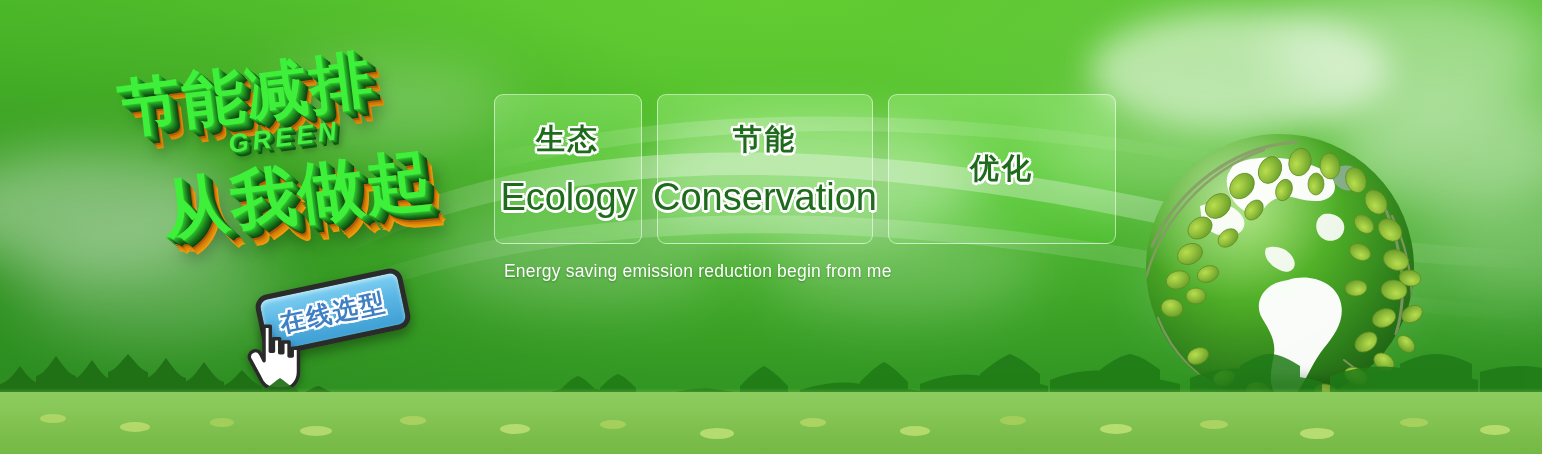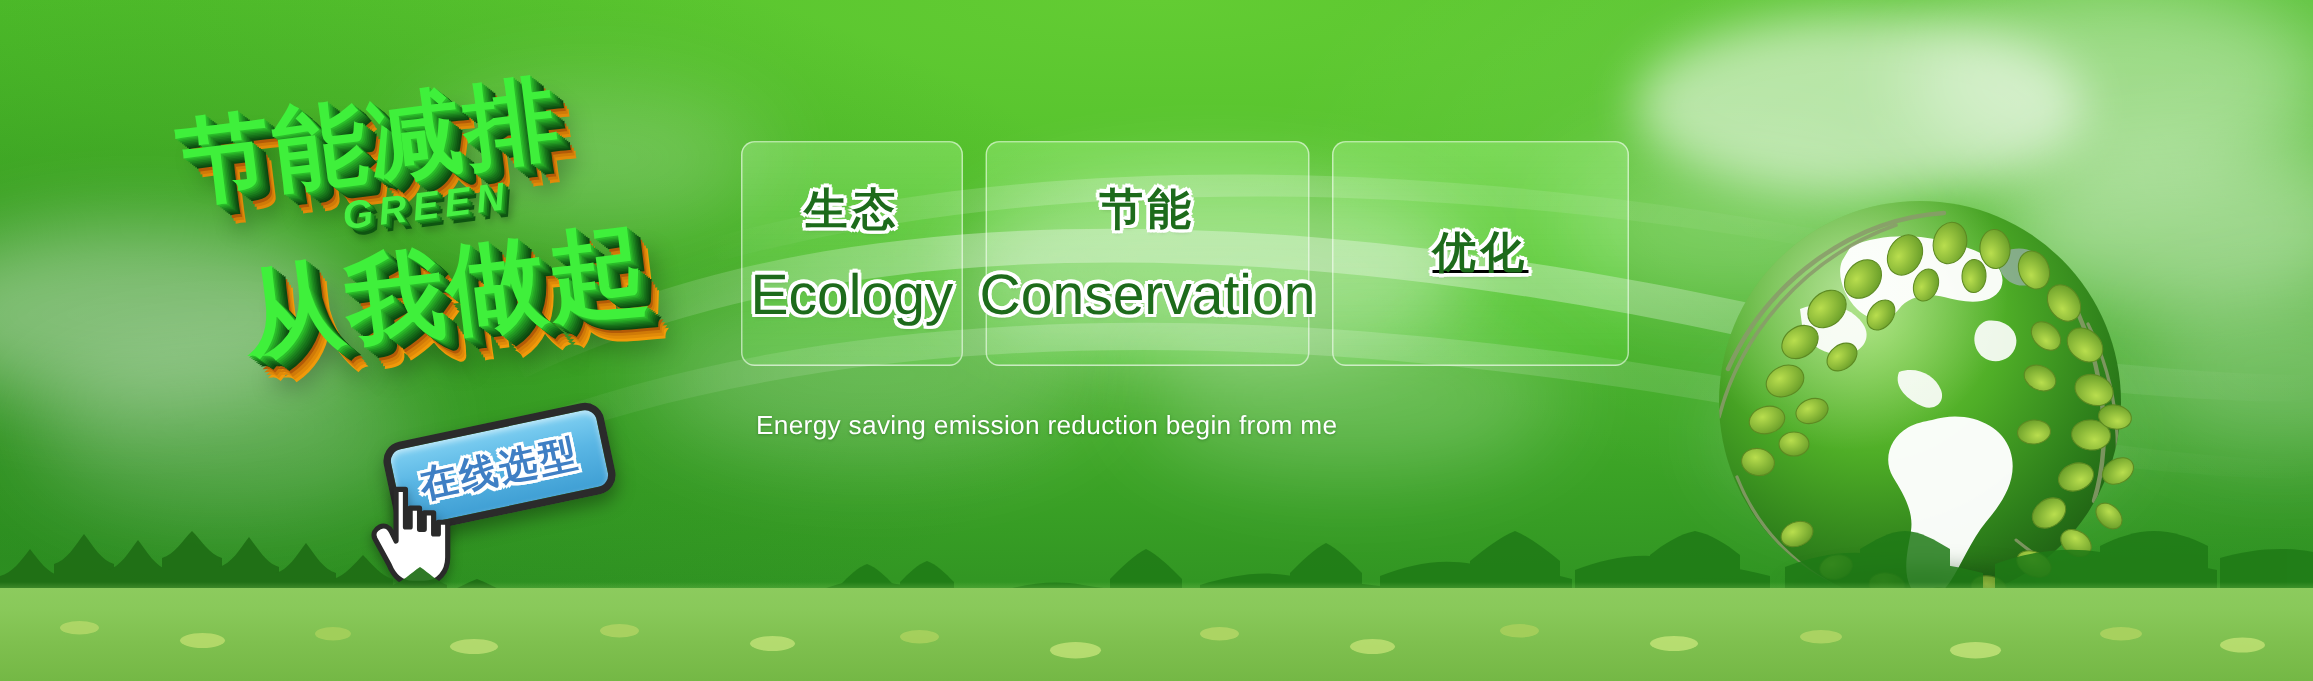--- a/index.html
+++ b/index.html
@@ -30,21 +30,21 @@
   
   .cards{ position:absolute; left:494px; top:94px; display:flex; gap:15px; align-items:stretch; }
   .card{
     width:148px; height:150px; border-radius:9px;
     background:linear-gradient(180deg, rgba(255,255,255,.26), rgba(255,255,255,.10));
     border:1px solid rgba(255,255,255,.55);
     display:flex; flex-direction:column; align-items:center; justify-content:center;
     gap:16px; backdrop-filter:saturate(120%);
   }
   .card.c2{ width:216px; }
-  .card.c3{ width:198px;text-decoration:underline; }
+  .card.c3{ width:228px; }
   .card-cn{
     font-size:29px; font-weight:700; color:#1d6b1b; letter-spacing:3px;
     text-shadow:
       -2px -2px 0 #fff, 2px -2px 0 #fff, -2px 2px 0 #fff, 2px 2px 0 #fff,
       0 -2.5px 0 #fff, 0 2.5px 0 #fff, -2.5px 0 0 #fff, 2.5px 0 0 #fff,
       0 2px 3px rgba(0,0,0,.18);
     white-space:nowrap;
   }
   .card-en{
     font-size:38px; font-weight:400; color:#1d6b1b;
@@ -53,21 +53,20 @@
       0 -2.5px 0 #fff, 0 2.5px 0 #fff, -2.5px 0 0 #fff, 2.5px 0 0 #fff,
       0 2px 3px rgba(0,0,0,.18);
     white-space:nowrap;
   }
 
   
   .tagline{
     position:absolute; left:504px; top:261px;
     font-size:17.5px; color:#ffffff; letter-spacing:.2px; white-space:nowrap;
     text-shadow:0 1px 2px rgba(0,60,0,.35);
-    margin-top:12px;
   }
 
   
   .headline{ position:absolute; left:100px; top:40px; width:400px; height:230px; }
   .hl-line{ position:absolute; white-space:nowrap; font-weight:700; letter-spacing:2px; }
   .hl-top{
     left:18px; top:12px; font-size:62px; transform:rotate(-7deg);
     color:#3ff03b;
     text-shadow:
       1px 1px 0 #2bbd2a, 2px 2px 0 #26a825, 3px 3px 0 #219522, 4px 4px 0 #1c831e,

